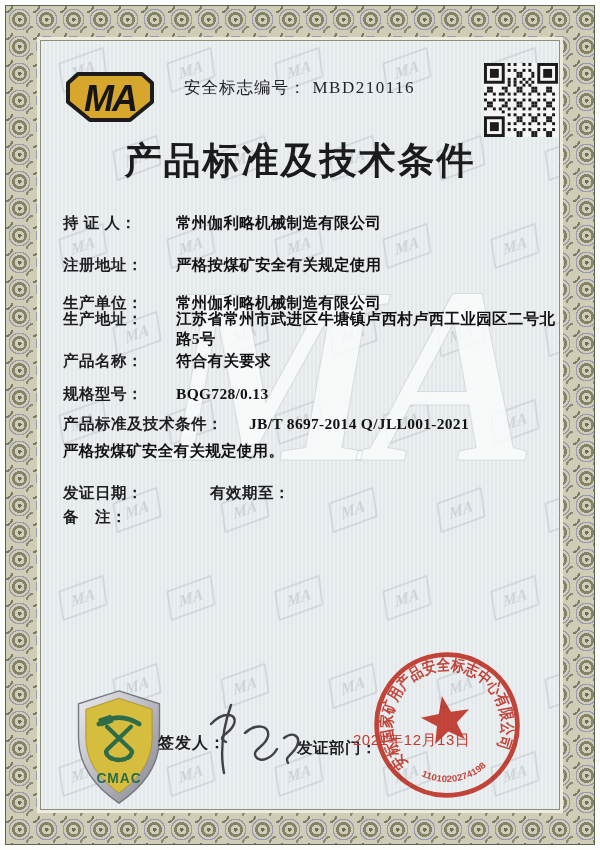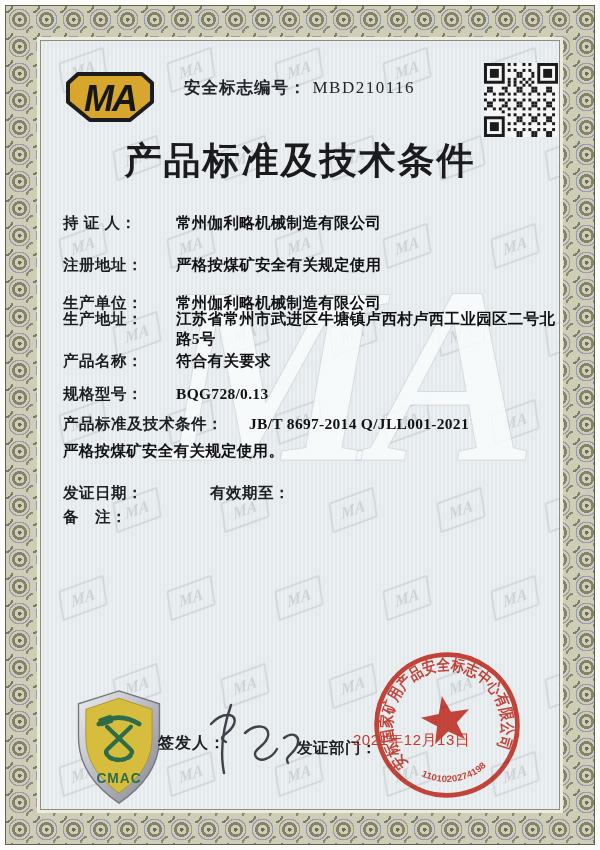--- a/index.html
+++ b/index.html
@@ -23,21 +23,21 @@
     font-style:italic;font-weight:800;font-size:252px;line-height:1;letter-spacing:-14px;
     color:rgba(249,251,252,0.85);-webkit-text-stroke:1px rgba(176,187,193,0.4);user-select:none;}
   .wm-tile{position:absolute;z-index:0;width:44px;height:26px;border:2px solid rgba(162,172,179,0.30);
     border-radius:2px;display:flex;align-items:center;justify-content:center;
     transform:rotate(-20deg) skewX(-12deg);font-family:"Liberation Serif",serif;font-weight:800;
     font-style:italic;font-size:16px;color:rgba(162,172,179,0.38);user-select:none;}
   
   .ma-logo{position:absolute;left:25px;top:31px;z-index:2;}
   .certno{position:absolute;left:143px;top:36px;z-index:2;font-family:"Liberation Serif",serif;
     color:#22242a;}
-  .certno .cl{font-weight:700;font-size:16.5px;letter-spacing:1px;}
+  .certno .cl{font-weight:400;font-size:16.5px;letter-spacing:1px;}
   .certno .cv{font-size:17px;letter-spacing:1.5px;margin-left:6px;}
   .qr{position:absolute;left:443px;top:22px;z-index:2;}
   .title{position:absolute;left:0;right:0;top:95px;z-index:2;text-align:center;
     font-family:"Liberation Serif",serif;font-weight:900;font-size:37px;letter-spacing:2px;color:#1b1b1d;}
   
   .row{position:absolute;left:22px;z-index:2;display:flex;align-items:baseline;}
   .lbl{flex:none;width:113px;font-weight:700;font-size:15.5px;letter-spacing:0.5px;color:#1d1e22;}
   .val{font-family:"Liberation Serif",serif;font-weight:600;font-size:15.5px;color:#121215;letter-spacing:0.3px;}
   .r1{top:172px}.r2{top:214px}.r3{top:252px}
   .r4{top:268px;align-items:flex-start}

